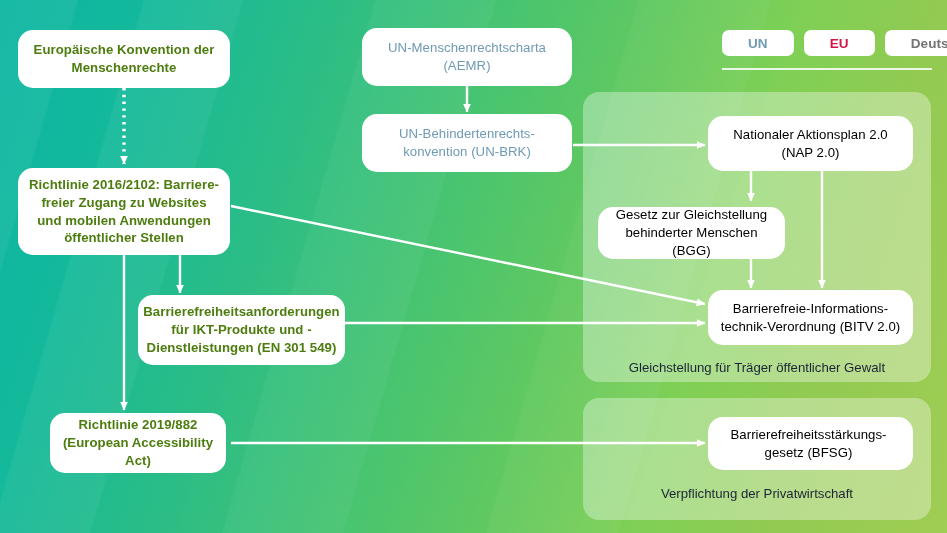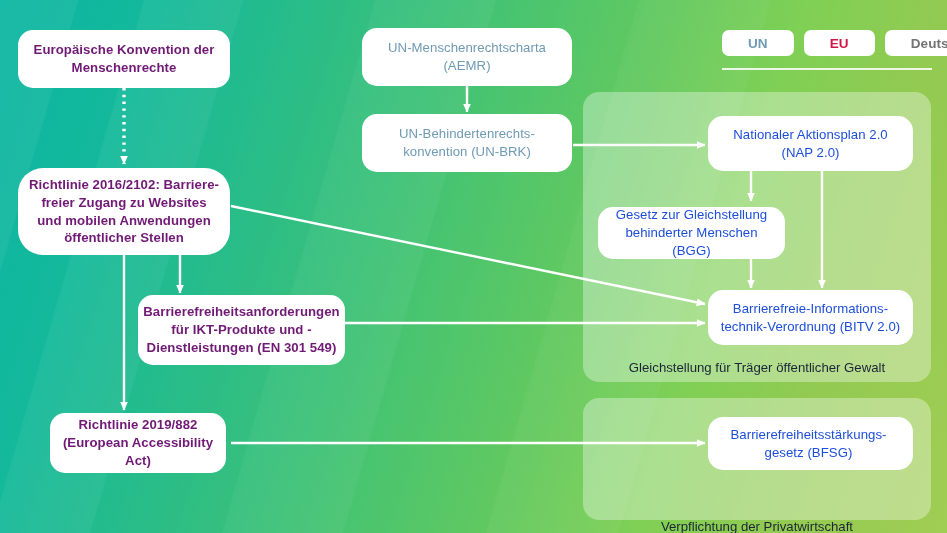--- a/index.html
+++ b/index.html
@@ -44,23 +44,23 @@
     padding:0 26px;font-size:13.5px;font-weight:600;letter-spacing:.1px;
   }
   .legend-rule{position:absolute;height:2px;background:rgba(255,255,255,.85);}
 
   .node{
     position:absolute;background:#fff;border-radius:15px;
     display:flex;align-items:center;justify-content:center;text-align:center;
     font-size:13.2px;line-height:1.34;font-weight:600;letter-spacing:.05px;
     padding:6px 10px;box-sizing:border-box;
   }
-  .node.eu{color:#701a75;}
+  .node.eu{color:#4d7c0f;}
   .node.un{color:#6f9ab4;justify-content:center;}
-  .node.de{color:#1d4ed8;}
+  .node.de{color:#000000;}
   .node.de{font-weight:500;}
   .node.un{font-weight:500;}
 
   .panel-caption{
     position:absolute;text-align:center;
     font-size:13.2px;color:#1b2436;font-weight:500;
   }
 
   svg#wires{position:absolute;left:0;top:0;width:947px;height:533px;pointer-events:none;}
 </style>
@@ -114,21 +114,21 @@
     <div class="chip" style="color:#737373;">
       <span>Deutschland</span>
     </div>
   </div>
   <div class="legend-rule" style="left:722px;top:68px;width:210px;"></div>
 
   <div class="node eu" style="left:18px;top:30px;width:212px;height:58px;">
     <span>Europäische Konvention der Menschenrechte</span>
   </div>
 
-  <div class="node eu" style="left:18px;top:168px;width:212px;height:87px;border-radius:25px;">
+  <div class="node eu" style="left:18px;top:168px;width:212px;height:87px;">
     <span>Richtlinie 2016/2102: Barriere-freier Zugang zu Websites und mobilen Anwendungen öffentlicher Stellen</span>
   </div>
 
   <div class="node eu" style="left:138px;top:295px;width:207px;height:70px;">
     <span>Barrierefreiheitsanforderungen für IKT-Produkte und -Dienstleistungen (EN 301 549)</span>
   </div>
 
   <div class="node eu" style="left:18px;top:413px;width:176px;height:60px;margin-left:32px;">
     <span>Richtlinie 2019/882 (European Accessibility Act)</span>
   </div>
@@ -153,17 +153,17 @@
     <span>Barrierefreie-Informations-technik-Verordnung (BITV 2.0)</span>
   </div>
 
   <div class="node de" style="left:708px;top:417px;width:205px;height:53px;padding-left:6px;">
     <span>Barrierefreiheitsstärkungs-gesetz (BFSG)</span>
   </div>
 
   <div class="panel-caption" style="left:583px;top:360px;width:348px;">
     <span>Gleichstellung für Träger öffentlicher Gewalt</span>
   </div>
-  <div class="panel-caption" style="left:583px;top:486px;width:348px;margin-top:33px;">
+  <div class="panel-caption" style="left:583px;top:486px;width:348px;">
     <span>Verpflichtung der Privatwirtschaft</span>
   </div>
 
 </div>
 
 </body></html>

